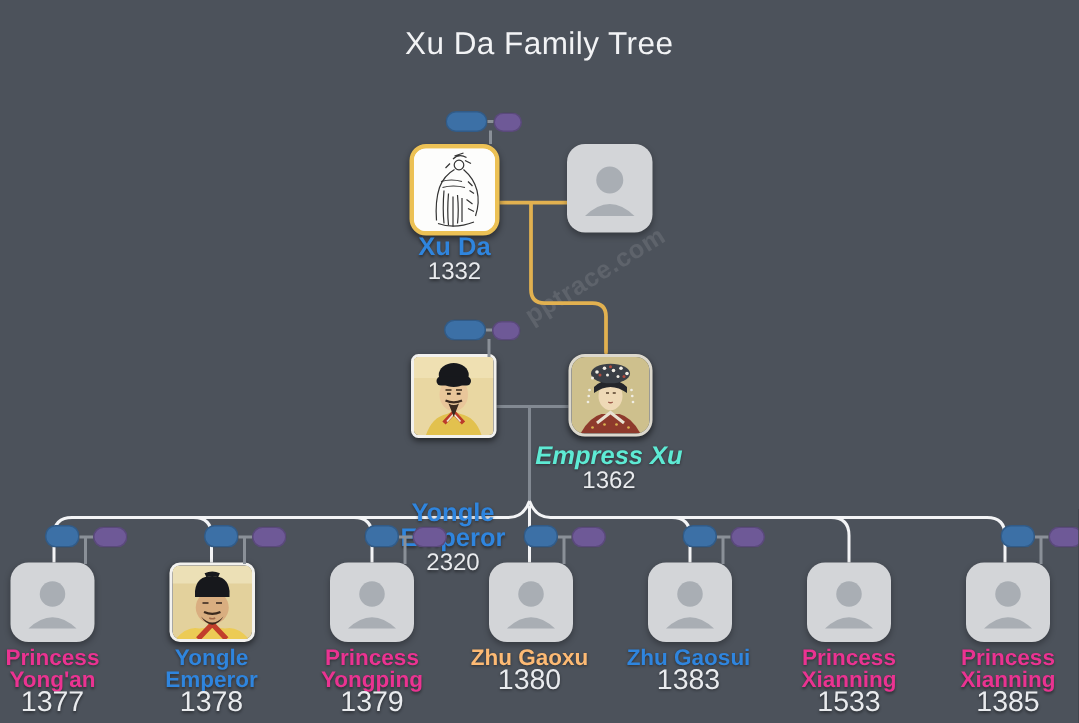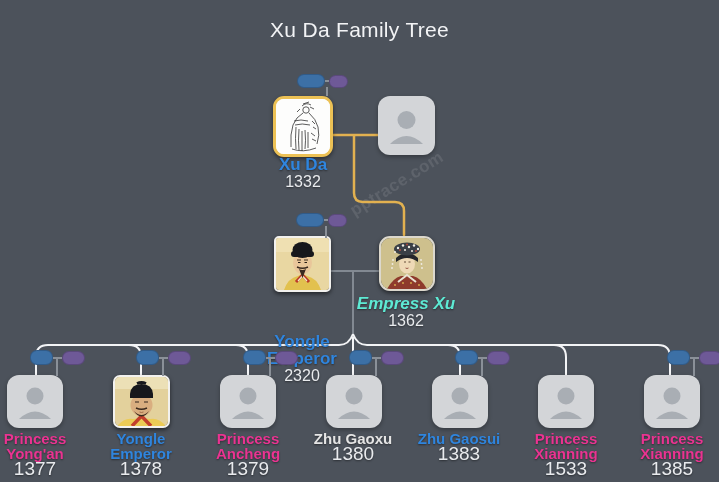--- a/index.html
+++ b/index.html
@@ -295,25 +295,25 @@
     <span class="nline" style="color: rgb(234, 51, 145);">Yong'an</span>
     <div class="year">1377</div>
   </div>
   <div class="label small" style="left:86px;top:431px;width:110px;">
     <span class="nline" style="color: rgb(47, 133, 222);">Yongle</span>
     <span class="nline" style="color: rgb(47, 133, 222);">Emperor</span>
     <div class="year">1378</div>
   </div>
   <div class="label small" style="left:193px;top:431px;width:110px;">
     <span class="nline" style="color: rgb(234, 51, 145);">Princess</span>
-    <span class="nline" style="color: rgb(234, 51, 145);">Ancheng</span>
+    <span class="nline" style="color: rgb(234, 51, 145);">Yongping</span>
     <div class="year">1379</div>
   </div>
   <div class="label small" style="left:294px;top:431px;width:118px;">
-    <span class="nline" style="color: #e5e5e5;">Zhu Gaoxu</span>
+    <span class="nline" style="color: #fdba74;">Zhu Gaoxu</span>
     <span class="nline" style="color: rgb(47, 133, 222);"></span>
     <div class="year">1380</div>
   </div>
   <div class="label small" style="left:400px;top:431px;width:118px;">
     <span class="nline" style="color: rgb(47, 133, 222);">Zhu Gaosui</span>
     <span class="nline" style="color: rgb(47, 133, 222);"></span>
     <div class="year">1383</div>
   </div>
   <div class="label small" style="left:511px;top:431px;width:110px;">
     <span class="nline" style="color: rgb(234, 51, 145);">Princess</span>

